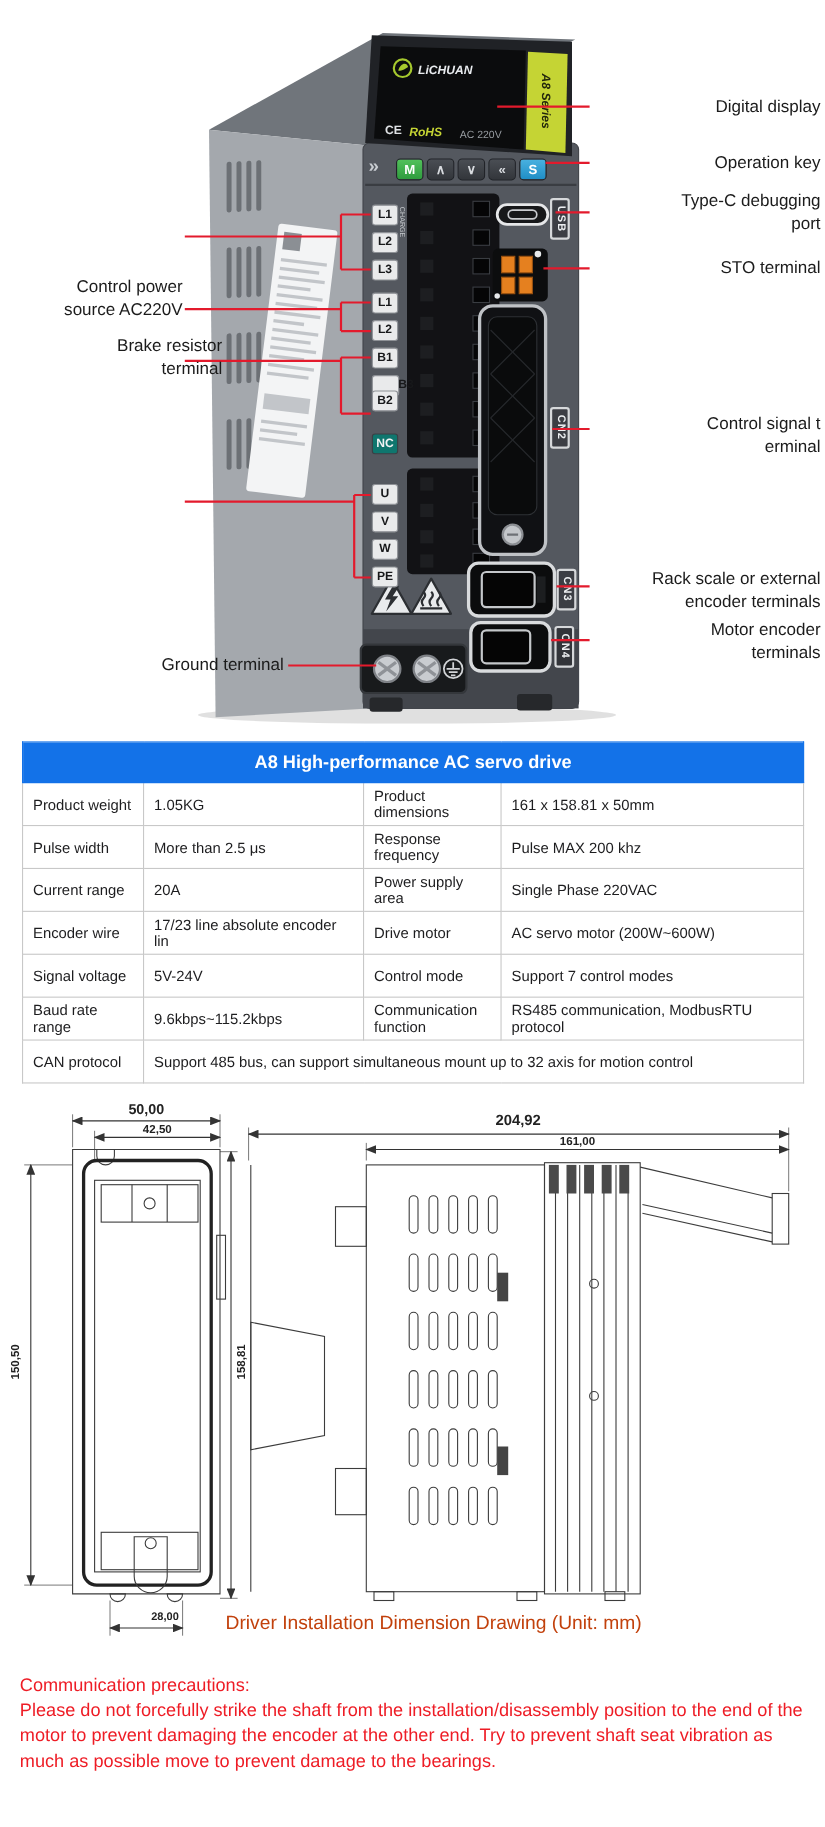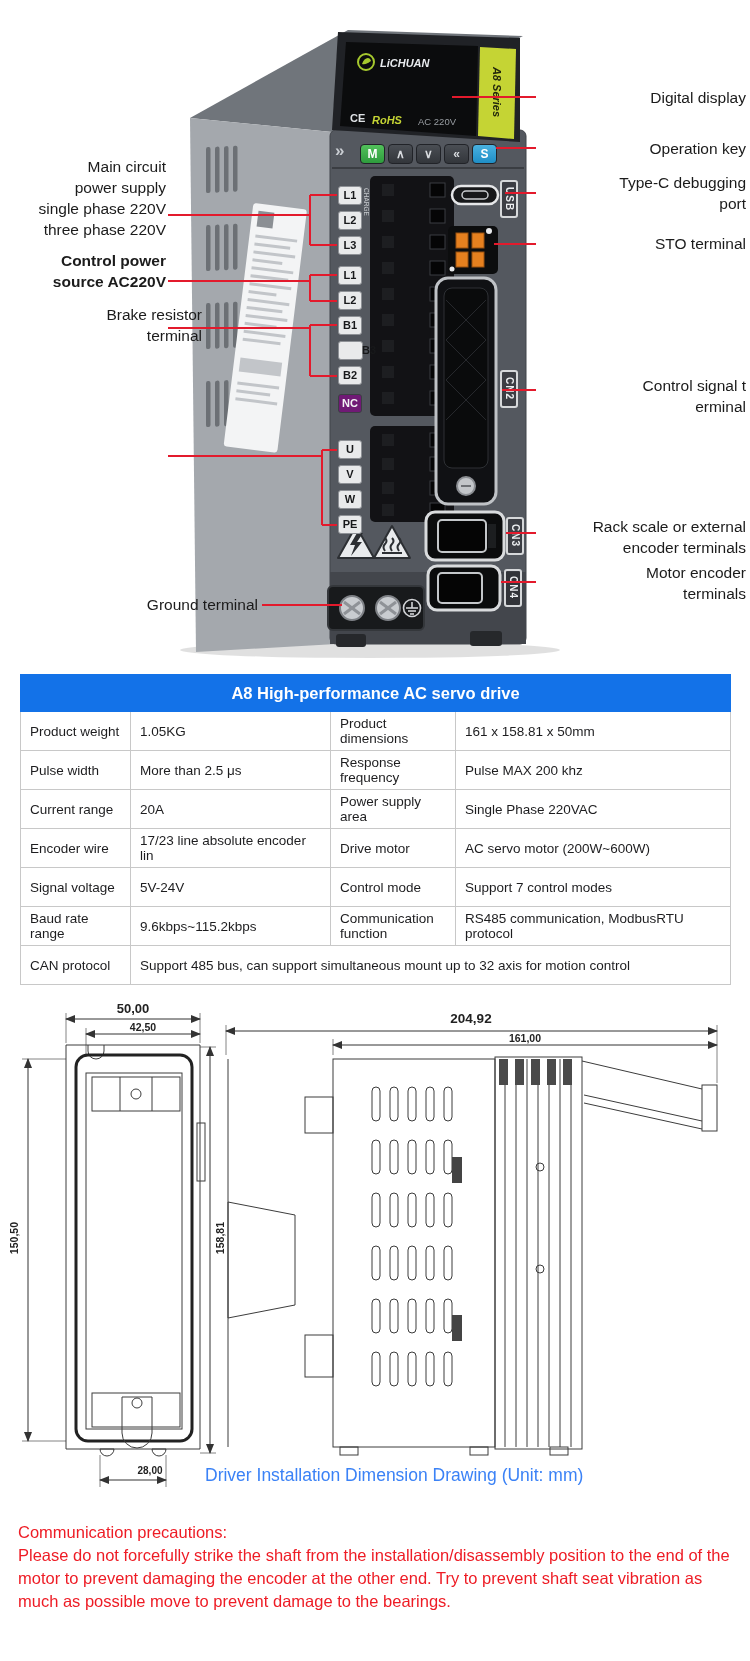--- a/index.html
+++ b/index.html
@@ -3,21 +3,21 @@
 <meta charset="utf-8">
 <style>
   html,body{margin:0;padding:0;background:#fff;}
   body{width:750px;font-family:"Liberation Sans",sans-serif;color:#1b1b1b;}
   
   .photo-area{position:relative;width:750px;height:658px;overflow:hidden;}
   .layer{position:absolute;left:0;top:0;}
   .badge{position:absolute;left:338px;width:24px;height:19px;background:#e9eaeb;border:1px solid #8e9196;
          border-radius:3px;color:#17181a;font-weight:bold;font-size:11px;line-height:17px;text-align:center;
          box-sizing:border-box;z-index:3;}
-  .badge.dark{background:#701a75;color:#f2f3f4;border-color:#3c3f44;}
+  .badge.dark{background:#0f766e;color:#f2f3f4;border-color:#3c3f44;}
   .vbadge{position:absolute;border:2px solid #d6d8da;border-radius:3px;color:#eceef0;background:rgba(30,32,36,.45);
           font-weight:bold;font-size:10px;letter-spacing:1px;writing-mode:vertical-rl;text-align:center;
           padding:4px 1px;z-index:3;box-sizing:border-box;width:18px;}
   .key{position:absolute;top:144px;width:25px;height:20px;border-radius:4px;z-index:3;box-sizing:border-box;
        background:linear-gradient(#4a4e54,#33363b);border:1px solid #212328;color:#d8dbdf;
        font-weight:bold;font-size:12px;line-height:18px;text-align:center;}
   .key.green{background:linear-gradient(#52c15b,#2e9c3d);color:#fff;}
   .key.blue{background:linear-gradient(#49b1e0,#1f8ec6);color:#fff;}
   .keys-prefix{position:absolute;left:335px;top:141px;color:#c9cdd2;font-weight:bold;font-size:17px;z-index:3;}
   .callout{position:absolute;font-size:15.5px;line-height:21px;color:#1b1b1b;white-space:pre-line;z-index:6;}
@@ -29,21 +29,21 @@
   table.spec{border-collapse:collapse;width:710px;table-layout:fixed;}
   table.spec th.title{background:#1372e8;color:#fff;font-size:16.5px;font-weight:bold;height:34px;
                       border:1px solid #1372e8;text-align:center;}
   table.spec td{border:1px solid #c8c8c8;font-size:13.5px;color:#1d1d1f;padding:4px 9px;vertical-align:middle;
                 height:39px;box-sizing:border-box;background:#fff;}
   
   .drawing-section{position:relative;width:750px;height:500px;margin-top:12px;}
   .dim{position:absolute;color:#222;font-weight:bold;z-index:2;}
   .dim.h{text-align:center;}
   .dim.v{writing-mode:vertical-rl;transform:rotate(180deg);}
-  .caption{position:absolute;left:205px;top:468px;font-size:17.5px;color:#3b82f6;z-index:2;}
+  .caption{position:absolute;left:205px;top:468px;font-size:17.5px;color:#c2410c;z-index:2;}
   
   .precautions{margin:24px 18px 26px 18px;color:#ee1c25;font-size:16.5px;line-height:23px;}
 </style>
 </head>
 <body>
 
 <section class="photo-area">
 
   <svg class="layer" width="750" height="658" viewBox="0 0 750 658">
     <ellipse cx="370" cy="650" rx="190" ry="8" fill="rgba(0,0,0,0.12)"></ellipse>
@@ -244,21 +244,21 @@
   <div class="key" style="left:444px;">«</div>
   <div class="key blue" style="left:472px;">S</div>
 
   <div class="badge" style="top:186px;">L1</div>
   <div class="badge" style="top:211px;">L2</div>
   <div class="badge" style="top:236px;">L3</div>
   <div class="badge" style="top:266px;">L1</div>
   <div class="badge" style="top:291px;">L2</div>
   <div class="badge" style="top:316px;">B1</div>
   <div class="badge" style="top:341px;padding-left:23px;">B3</div>
-  <div class="badge" style="top:366px;">B2</div>
+  <div class="badge" style="top:355px;">B2</div>
   <div class="badge dark" style="top:394px;">NC</div>
   <div class="badge" style="top:440px;">U</div>
   <div class="badge" style="top:465px;">V</div>
   <div class="badge" style="top:490px;">W</div>
   <div class="badge" style="top:515px;">PE</div>
 
   <div class="vbadge" style="left:500px;top:180px;height:38px;">USB</div>
   <div class="vbadge" style="left:500px;top:370px;height:38px;">CN2</div>
   <div class="vbadge" style="left:506px;top:517px;height:38px;">CN3</div>
   <div class="vbadge" style="left:504px;top:569px;height:38px;">CN4</div>
@@ -273,25 +273,21 @@
       <path d="M452,97 H536"></path>
       <path d="M496,148 H536"></path>
       <path d="M505,193 H536"></path>
       <path d="M494,244 H536"></path>
       <path d="M502,390 H536"></path>
       <path d="M506,533 H536"></path>
       <path d="M501,582 H536"></path>
     </g>
   </svg>
 
-  <div class="callout cl" style="top:156px;">Main circuit
-power supply
-single phase 220V
-three phase 220V</div>
-  <div class="callout cl" style="top:250px;font-weight:bold;">Control power
+  <div class="callout cl" style="top:250px;">Control power
 source AC220V</div>
   <div class="callout cl" style="top:304px;padding-left:36px;">Brake resistor
 terminal</div>
   <div class="callout ground" style="top:594px;">Ground terminal</div>
   <div class="callout cr" style="top:87px;">Digital display</div>
   <div class="callout cr" style="top:138px;">Operation key</div>
   <div class="callout cr" style="top:172px;">Type-C debugging
 port</div>
   <div class="callout cr" style="top:233px;">STO terminal</div>
   <div class="callout cr" style="top:375px;">Control signal t

